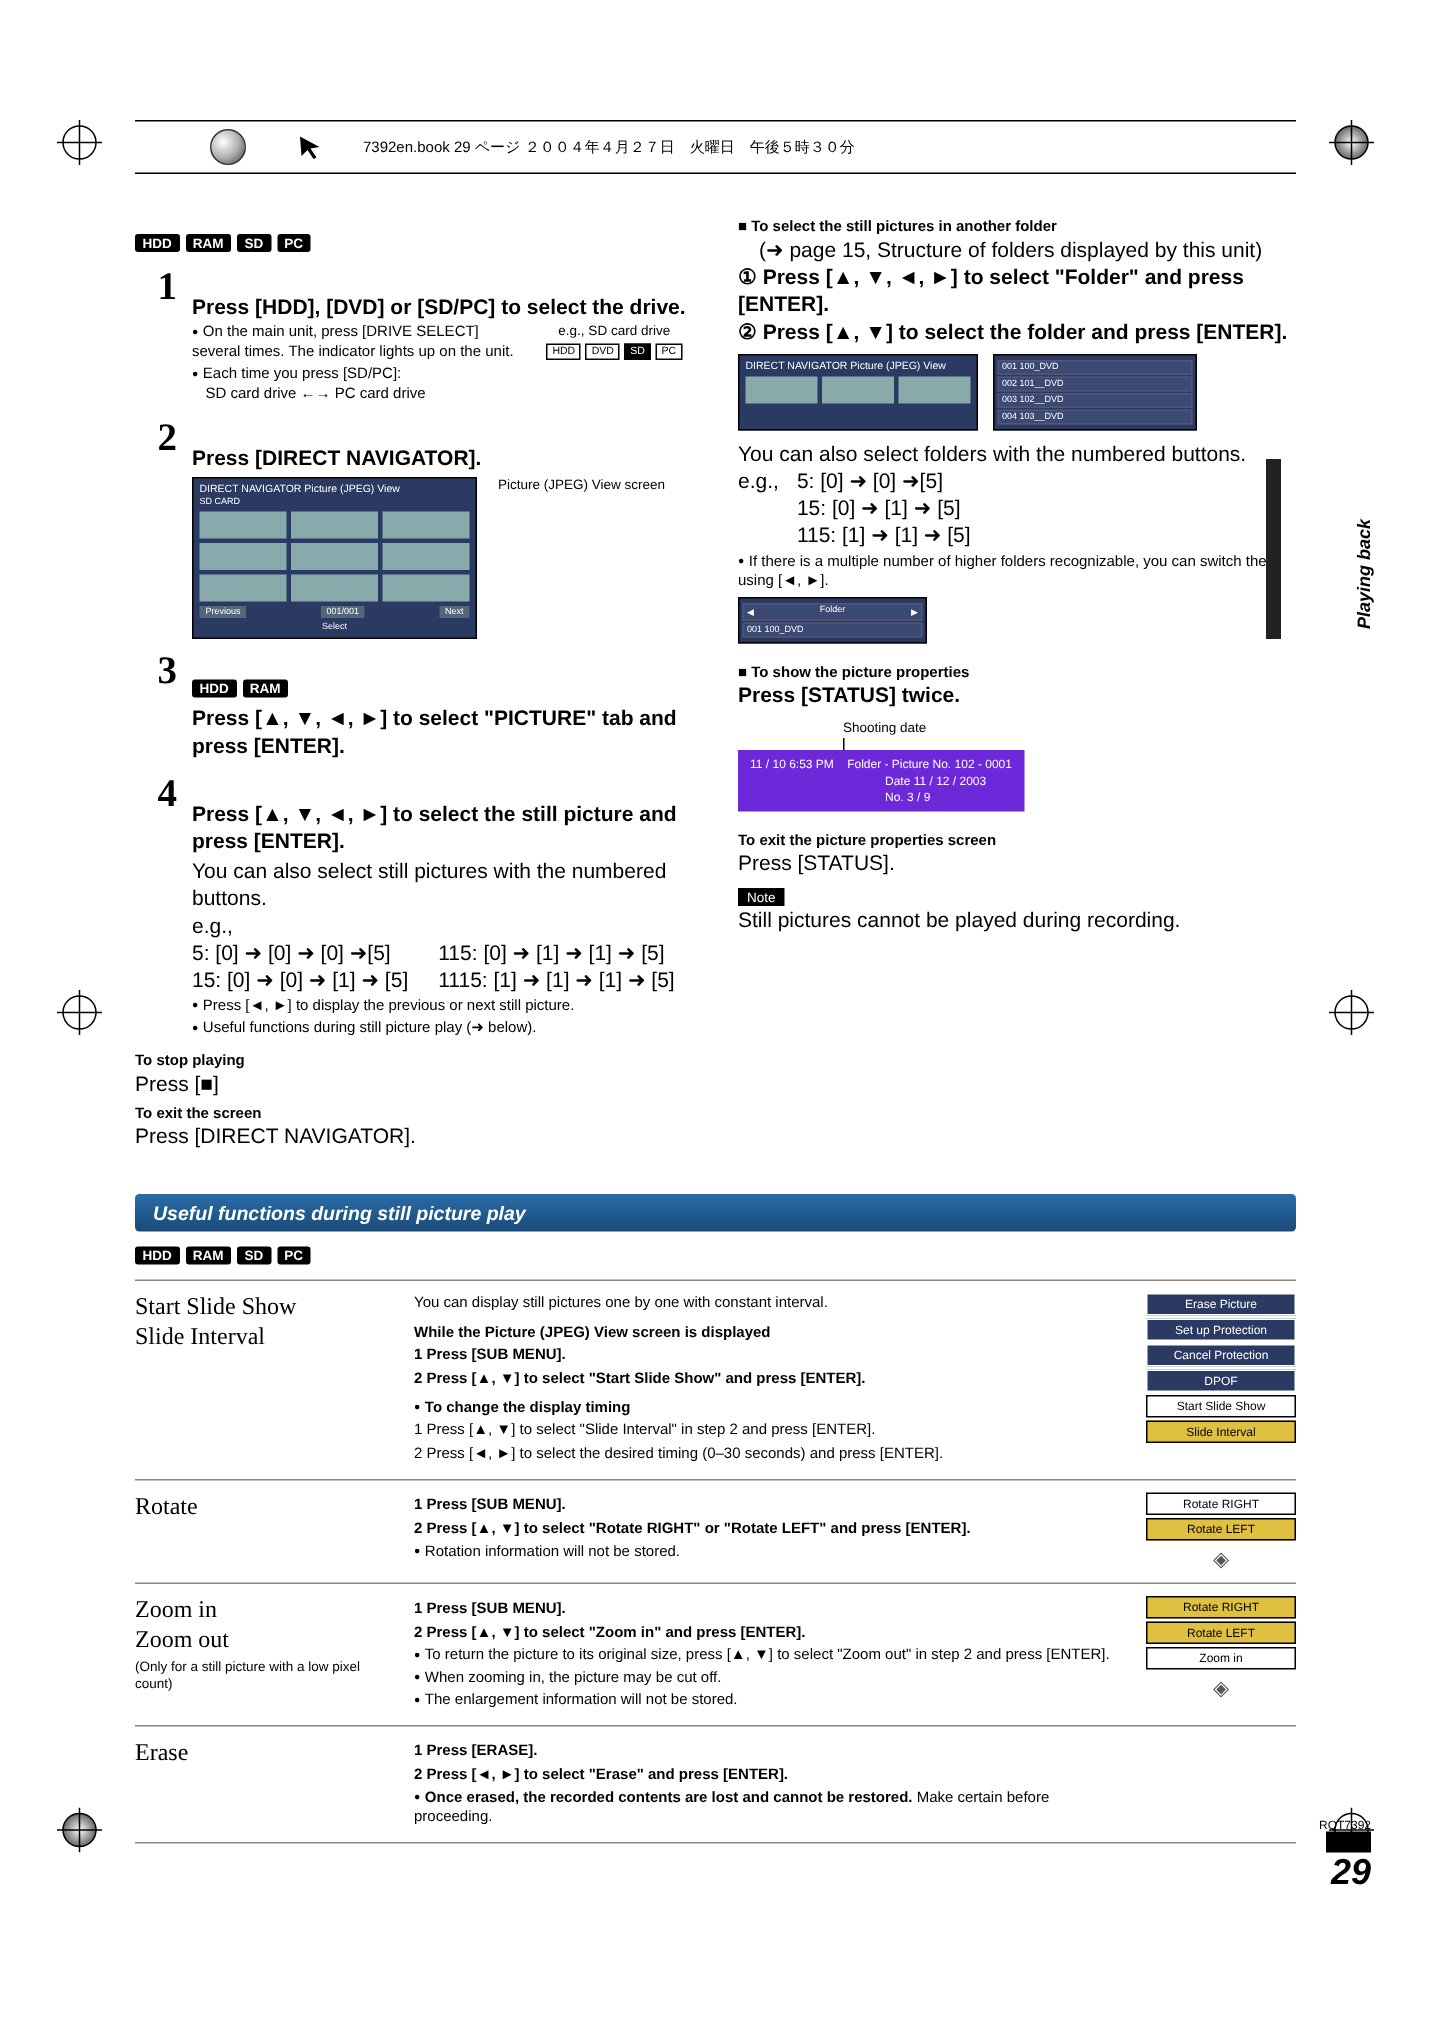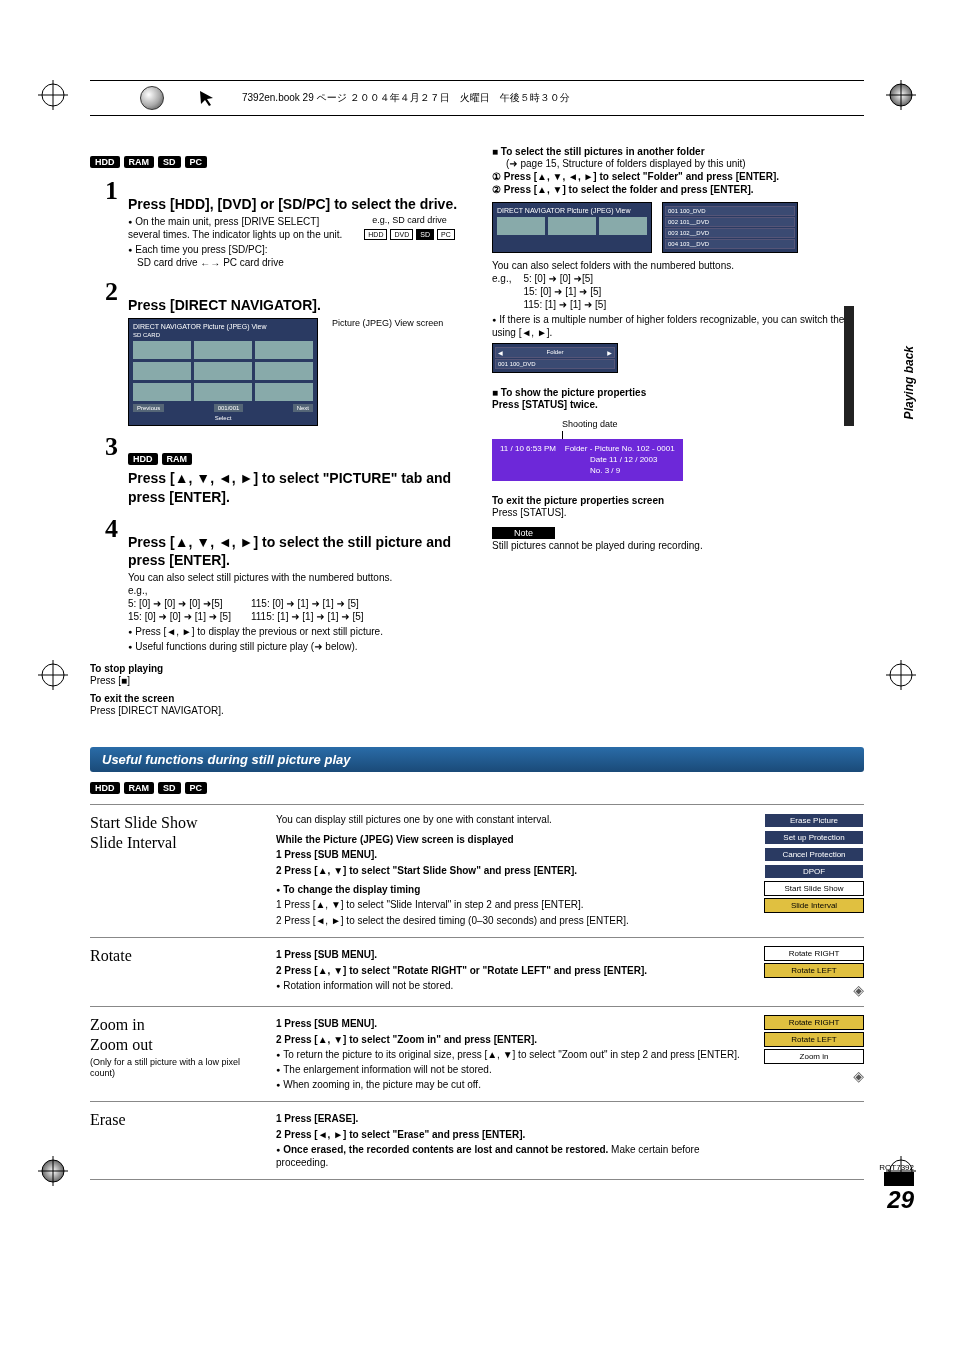--- a/index.html
+++ b/index.html
@@ -115,21 +115,21 @@
     width: 180px;
     font-size: 6px;
     padding: 4px;
   }
   .screen-mock .hdr { font-size: 7px; margin-bottom: 2px;}
   .screen-mock .thumbs { display: grid; grid-template-columns: repeat(3,1fr); gap: 3px; margin: 3px 0;}
   .screen-mock .th { background: #8aa; height: 18px; }
   .screen-mock .row2 { display:flex; justify-content: space-between; margin-top:3px;}
   .screen-mock .btn { background:#567; padding:1px 4px; font-size:6px;}
   .caption { font-size: 9px; margin-left: 6px; }
-  .tight { font-size: 10px; line-height: 1.3; }
+  .tight { font-size: 14px; line-height: 1.3; }
   .section-bar {
     background: linear-gradient(#2a6ca8, #1a4a78);
     color: #fff;
     font-weight: bold;
     font-style: italic;
     font-size: 13px;
     padding: 5px 12px;
     margin: 30px 30px 6px 30px;
     border-radius: 3px;
   }
@@ -153,40 +153,39 @@
   .tbl-left .small-note { font-family: Arial; font-size: 9px; line-height: 1.2; margin-top:2px;}
   .tbl-mid { flex: 1; font-size: 10px; line-height: 1.35; }
   .tbl-mid .b { font-weight: bold; }
   .tbl-mid .inst { margin: 2px 0;}
   .tbl-right {
     width: 100px;
     flex-shrink: 0;
     display: flex;
     flex-direction: column;
     gap: 2px;
-    align-items: flex-end;
   }
   .menu-btn {
     background: #2a3a62;
     color: #fff;
     font-size: 8px;
     padding: 2px 4px;
     width: 90px;
     text-align: center;
     border: 1px solid #fff;
   }
   .menu-btn.hi { background: #e0c040; color:#000; border-color:#000;}
   .arrows { font-size: 14px; text-align:center; margin-top:2px; color:#555;}
   .right-side {
     position: relative;
   }
   .black-sq { color: #000; font-size: 10px;}
   .black-sq::before { content:"■ "; }
   .note-box {
-    display:inline-block; background:#000; color:#fff; font-size:9px; padding:1px 22px; margin-top:8px;
+    display:inline-block; background:#000; color:#fff; font-size:9px; padding:1px 6px; margin-top:8px;
   }
   .folder-list {
     border: 1px solid #000;
     background: #2a3a62;
     color: #fff;
     width: 130px;
     font-size: 6px;
     padding: 2px;
   }
   .folder-list div { border: 0.5px solid #557; padding:1px 2px; margin:1px 0; background:#3a4a72;}
@@ -496,22 +495,22 @@
     <div class="tbl-row">
       <div class="tbl-left">
         <div>Zoom in</div>
         <div>Zoom out</div>
         <div class="small-note">(Only for a still picture with a low pixel count)</div>
       </div>
       <div class="tbl-mid">
         <div class="inst b">1  Press [SUB MENU].</div>
         <div class="inst b">2   Press [▲, ▼] to select "Zoom in" and press [ENTER].</div>
         <div class="sub-bullet">To return the picture to its original size, press [▲, ▼] to select "Zoom out" in step 2 and press [ENTER].</div>
+        <div class="sub-bullet">When zooming in, the picture may be cut off.</div>
         <div class="sub-bullet">The enlargement information will not be stored.</div>
-        <div class="sub-bullet">When zooming in, the picture may be cut off.</div>
       </div>
       <div class="tbl-right">
         <div class="menu-btn hi">Rotate RIGHT</div>
         <div class="menu-btn hi">Rotate LEFT</div>
         <div class="menu-btn" style="background:#fff;color:#000;border-color:#000">Zoom in</div>
         <div class="arrows">◈</div>
       </div>
     </div>
 
     <div class="tbl-row">

